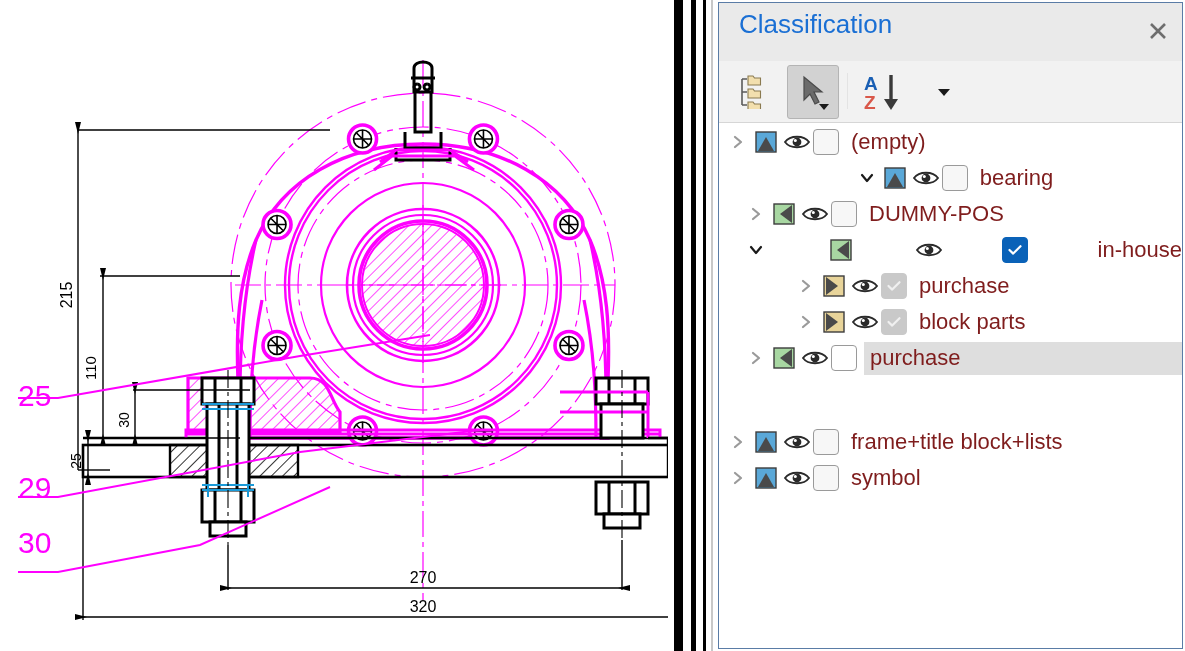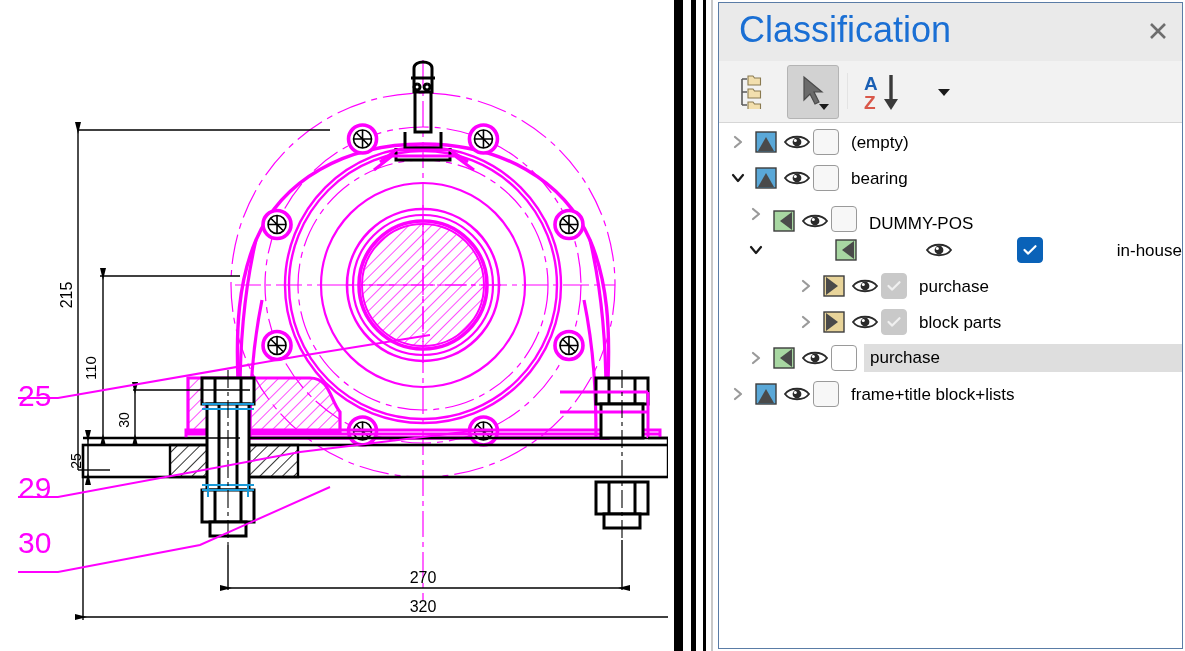--- a/index.html
+++ b/index.html
@@ -29,21 +29,21 @@
     width:465px; height:647px;
     background:#ffffff;
     border:1px solid #5a7ca6;
   }
   #panel-header {
     position:relative; height:58px; background:#eaeaea;
     border-bottom:1px solid #eaeaea;
   }
   #panel-title {
     position:absolute; left:20px; top:6px;
-    font-size:36px; color:#1a6fd4; font-weight:400;
+    font-size:26px; color:#1a6fd4; font-weight:400;
     letter-spacing:0px; white-space:nowrap;
   }
   #close-btn {
     position:absolute; right:8px; top:12px;
     width:32px; height:32px; cursor:pointer;
     display:flex; align-items:center; justify-content:center;
   }
   #close-btn svg { display:block; }
 
   #panel-toolbar {
@@ -66,21 +66,21 @@
     position:relative; height:36px; display:flex; align-items:center;
     cursor:pointer; white-space:nowrap;
   }
   .twisty { width:22px; height:36px; display:flex; align-items:center; justify-content:center; flex:0 0 22px; cursor:pointer; }
   .node-icon { width:22px; height:22px; margin-left:6px; flex:0 0 22px; }
   .eye { width:26px; height:22px; margin-left:7px; flex:0 0 26px; display:flex; align-items:center; justify-content:center; }
   .chk { width:26px; height:26px; margin-left:3px; flex:0 0 26px; border-radius:4px; display:flex; align-items:center; justify-content:center; }
   .chk.unchecked { background:#f7f7f7; border:1.6px solid #9a9a9a; }
   .chk.checked { background:#0a62b8; border:1.6px solid #0a62b8; }
   .chk.disabled { background:#c9c9c9; border:1.6px solid #c9c9c9; }
-  .row-label { margin-left:12px; font-size:17px; color:#000000; line-height:1; }
+  .row-label { margin-left:12px; font-size:22px; color:#7f1d1d; line-height:1; }
   .tree-row.selected .row-label {
     background:#dedede; padding:5px 10px 6px 6px; margin-left:7px;
     display:inline-block; line-height:1;
   }
   .tree-row.selected > * { position:relative; z-index:1; }
   .tree-row.selected .twisty,
   .tree-row.selected .node-icon,
   .tree-row.selected .eye,
   .tree-row.selected .chk { background:transparent; }
 </style>
@@ -391,41 +391,41 @@
           <div class="eye">
             <svg width="26" height="18" viewBox="0 0 26 18">
               <path d="M1,9 C6,2 20,2 25,9 C20,16 6,16 1,9 Z" fill="#fff" stroke="#2a2a2a" stroke-width="1.8"></path>
               <circle cx="13" cy="9" r="4.4" fill="#2a2a2a"></circle>
               <circle cx="11.3" cy="7.4" r="1.5" fill="#fff"></circle>
             </svg>
           </div>
           <div class="chk unchecked"></div>
           <div class="row-label">(empty)</div>
         </div>
-        <div class="tree-row" style="padding-left: 8px;">
+        <div class="tree-row" style="padding-left: 8px; justify-content: center;">
           <div class="twisty">
             <svg width="14" height="14" viewBox="0 0 14 14">
               <path d="M2,4 L7,10 L12,4" stroke="#1a1a1a" stroke-width="2.2" fill="none" stroke-linecap="round" stroke-linejoin="round"></path>
             </svg>
           </div>
           <div class="node-icon"><svg width="22" height="22" viewBox="0 0 22 22">
               <rect x="1" y="1" width="20" height="20" fill="#5aa8d8" stroke="#3d3d3d" stroke-width="1.4"></rect>
               <path d="M3,20 L11,6 L19,20 Z" fill="#4a4a4a"></path>
             </svg></div>
           <div class="eye">
             <svg width="26" height="18" viewBox="0 0 26 18">
               <path d="M1,9 C6,2 20,2 25,9 C20,16 6,16 1,9 Z" fill="#fff" stroke="#2a2a2a" stroke-width="1.8"></path>
               <circle cx="13" cy="9" r="4.4" fill="#2a2a2a"></circle>
               <circle cx="11.3" cy="7.4" r="1.5" fill="#fff"></circle>
             </svg>
           </div>
           <div class="chk unchecked"></div>
           <div class="row-label">bearing</div>
         </div>
-        <div class="tree-row" style="padding-left: 26px; align-items: flex-end;">
+        <div class="tree-row" style="padding-left: 26px;">
           <div class="twisty">
             <svg width="14" height="14" viewBox="0 0 14 14">
               <path d="M4,2 L10,7 L4,12" stroke="#9a9a9a" stroke-width="2.2" fill="none" stroke-linecap="round" stroke-linejoin="round"></path>
             </svg>
           </div>
           <div class="node-icon"><svg width="22" height="22" viewBox="0 0 22 22">
               <rect x="1" y="1" width="20" height="20" fill="#a8d7a2" stroke="#3d3d3d" stroke-width="1.4"></rect>
               <path d="M19,2 L7,11 L19,20 Z" fill="#4a4a4a"></path>
             </svg></div>
           <div class="eye">
@@ -523,35 +523,55 @@
           <div class="eye">
             <svg width="26" height="18" viewBox="0 0 26 18">
               <path d="M1,9 C6,2 20,2 25,9 C20,16 6,16 1,9 Z" fill="#fff" stroke="#2a2a2a" stroke-width="1.8"></path>
               <circle cx="13" cy="9" r="4.4" fill="#2a2a2a"></circle>
               <circle cx="11.3" cy="7.4" r="1.5" fill="#fff"></circle>
             </svg>
           </div>
           <div class="chk unchecked"></div>
           <div class="row-label" style="background: rgb(222, 222, 222); padding-right: 999px; margin-right: -999px;">purchase</div>
         </div>
-        <div class="tree-row" style="padding-left: 8px;">
+        <div class="tree-row" style="padding-left: 8px; margin-top: 48px;">
           <div class="twisty">
             <svg width="14" height="14" viewBox="0 0 14 14">
               <path d="M4,2 L10,7 L4,12" stroke="#9a9a9a" stroke-width="2.2" fill="none" stroke-linecap="round" stroke-linejoin="round"></path>
             </svg>
           </div>
           <div class="node-icon"><svg width="22" height="22" viewBox="0 0 22 22">
               <rect x="1" y="1" width="20" height="20" fill="#5aa8d8" stroke="#3d3d3d" stroke-width="1.4"></rect>
               <path d="M3,20 L11,6 L19,20 Z" fill="#4a4a4a"></path>
             </svg></div>
           <div class="eye">
             <svg width="26" height="18" viewBox="0 0 26 18">
               <path d="M1,9 C6,2 20,2 25,9 C20,16 6,16 1,9 Z" fill="#fff" stroke="#2a2a2a" stroke-width="1.8"></path>
               <circle cx="13" cy="9" r="4.4" fill="#2a2a2a"></circle>
               <circle cx="11.3" cy="7.4" r="1.5" fill="#fff"></circle>
             </svg>
           </div>
           <div class="chk unchecked"></div>
           <div class="row-label">frame+title block+lists</div>
+        </div>
+        <div class="tree-row" style="padding-left: 8px;">
+          <div class="twisty">
+            <svg width="14" height="14" viewBox="0 0 14 14">
+              <path d="M4,2 L10,7 L4,12" stroke="#9a9a9a" stroke-width="2.2" fill="none" stroke-linecap="round" stroke-linejoin="round"></path>
+            </svg>
+          </div>
+          <div class="node-icon"><svg width="22" height="22" viewBox="0 0 22 22">
+              <rect x="1" y="1" width="20" height="20" fill="#5aa8d8" stroke="#3d3d3d" stroke-width="1.4"></rect>
+              <path d="M3,20 L11,6 L19,20 Z" fill="#4a4a4a"></path>
+            </svg></div>
+          <div class="eye">
+            <svg width="26" height="18" viewBox="0 0 26 18">
+              <path d="M1,9 C6,2 20,2 25,9 C20,16 6,16 1,9 Z" fill="#fff" stroke="#2a2a2a" stroke-width="1.8"></path>
+              <circle cx="13" cy="9" r="4.4" fill="#2a2a2a"></circle>
+              <circle cx="11.3" cy="7.4" r="1.5" fill="#fff"></circle>
+            </svg>
+          </div>
+          <div class="chk unchecked"></div>
+          <div class="row-label">symbol</div>
         </div>
       </div>
   </div>
 </div>
 
 </body></html>

